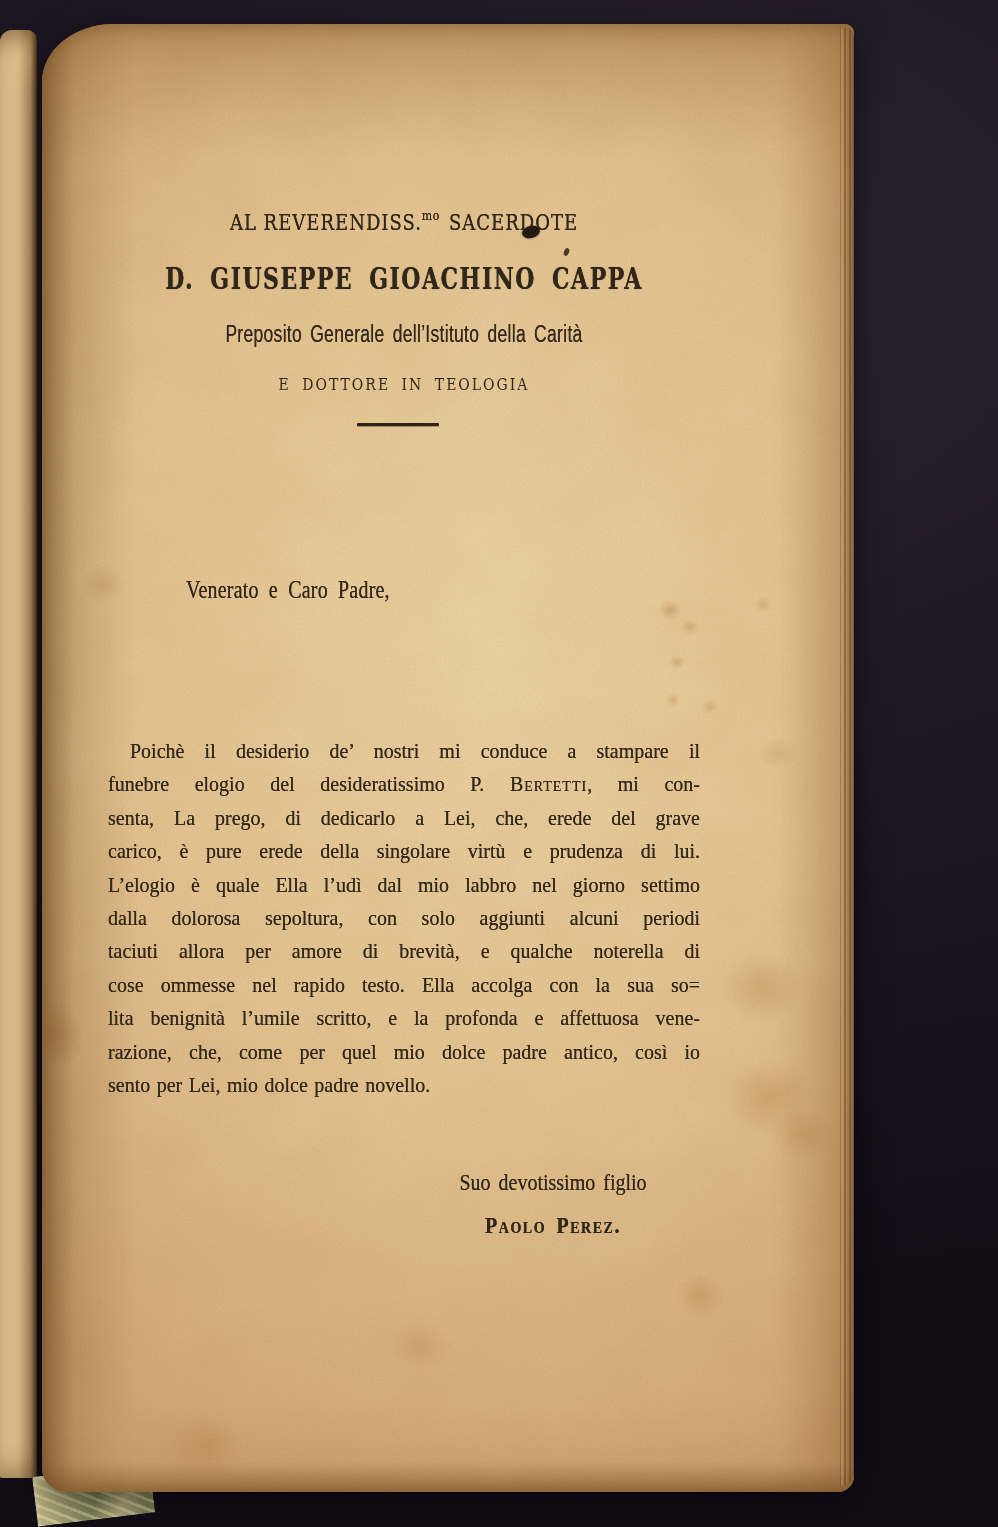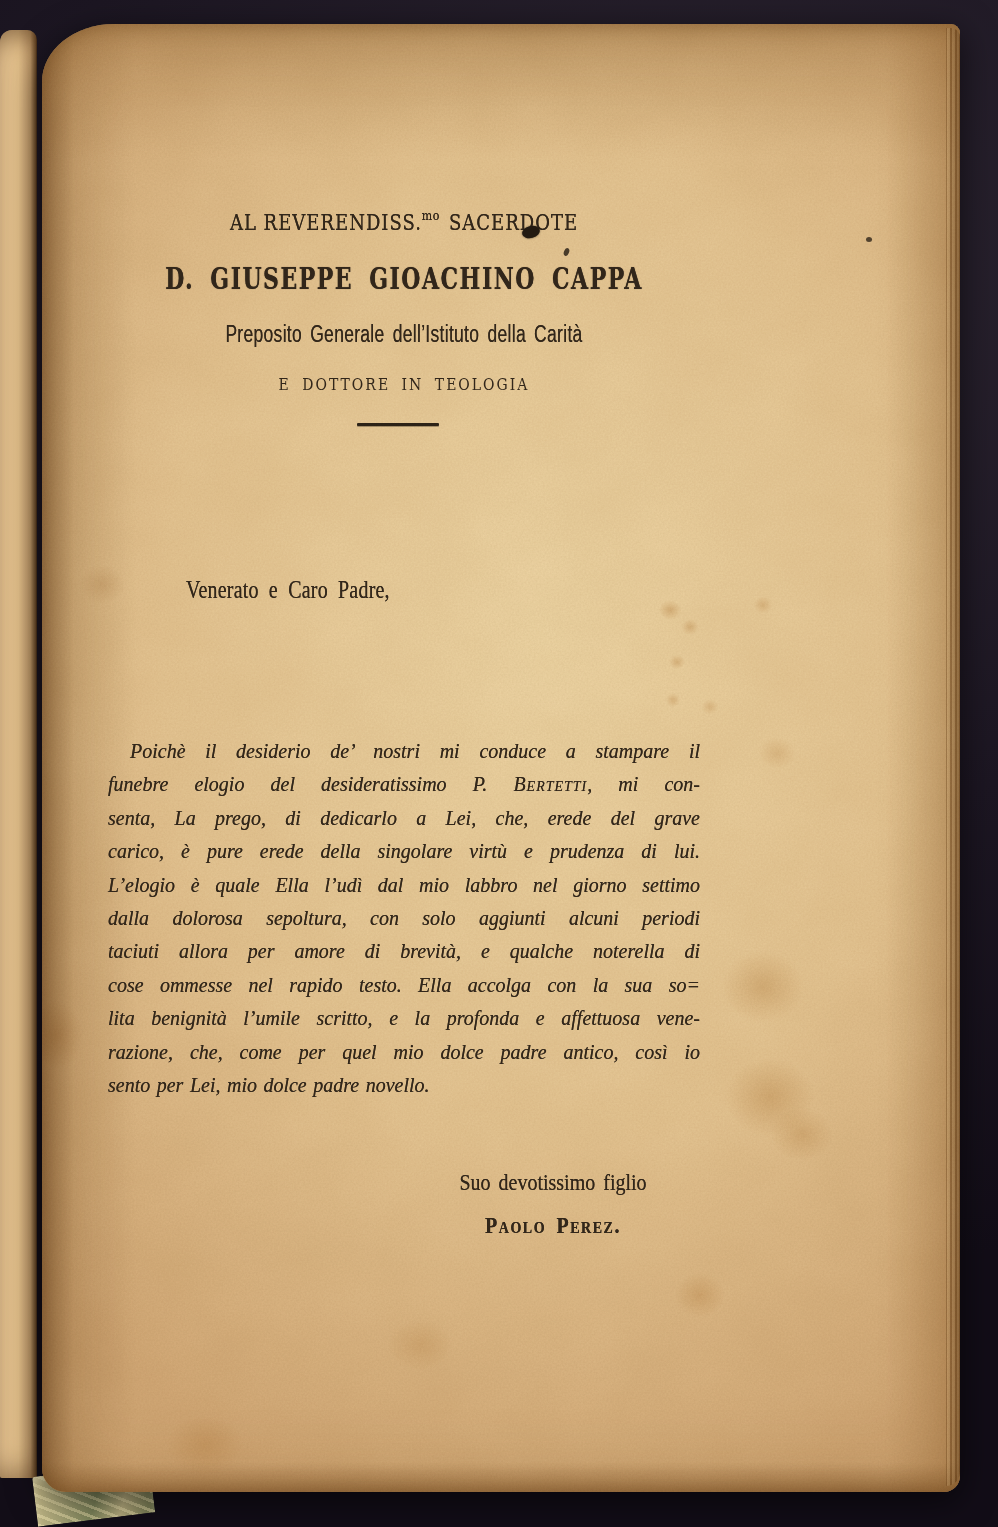--- a/index.html
+++ b/index.html
@@ -25,21 +25,21 @@
     position:absolute;left:32px;top:1477px;width:118px;height:50px;
     transform:rotate(-7deg);transform-origin:left top;
     background:
       repeating-linear-gradient(28deg, rgba(244,232,180,.45) 0 3px, rgba(0,0,0,0) 3px 9px),
       linear-gradient(110deg,#cabd8c 0%,#a8a477 28%,#7e855b 52%,#b9ae80 74%,#6d744c 100%);
     border-radius:3px 6px 0 0;
     box-shadow:inset 0 4px 6px rgba(255,250,220,.35);
   }
   
   .page{
-    position:absolute;left:42px;top:24px;width:918px;height:1468px;
+    position:absolute;left:42px;top:24px;width:812px;height:1468px;
     background:
       radial-gradient(700px 900px at 55% 42%, var(--paper-light,#f0d8a8) 0%, var(--paper,#e7c896) 55%, #d4ab79 100%);
     border-radius:72px 9px 16px 24px / 58px 9px 16px 24px;
     box-shadow:
       inset 0 0 75px rgba(128,84,34,.38),
       inset 0 10px 18px -8px rgba(95,60,22,.5),
       inset 0 -12px 20px -10px rgba(95,60,22,.45),
       0 8px 34px rgba(0,0,0,.6);
     overflow:hidden;
   }
@@ -117,21 +117,20 @@
   .salutation{
     top:552px;left:78px;
     font-size:20px;word-spacing:5px;letter-spacing:.2px;
     transform:scaleY(1.22);transform-origin:left top;white-space:nowrap;
     text-shadow:0 0 .5px rgba(51,40,28,.85);
   }
   .letter-body{
     top:710px;left:0;width:592px;
     font-size:20px;line-height:33.4px;word-spacing:1.5px;
     text-shadow:0 0 .5px rgba(51,40,28,.85);
-    font-style:italic;
   }
   .body-line{
     text-align:justify;text-align-last:justify;
     transform:scaleY(1.1);transform-origin:left center;
   }
   .body-line.indent{padding-left:22px;}
   .body-line.last{text-align-last:left;}
   .sc{font-variant:small-caps;letter-spacing:1px;}
   .closing{
     top:1146px;left:270px;width:350px;text-align:center;

